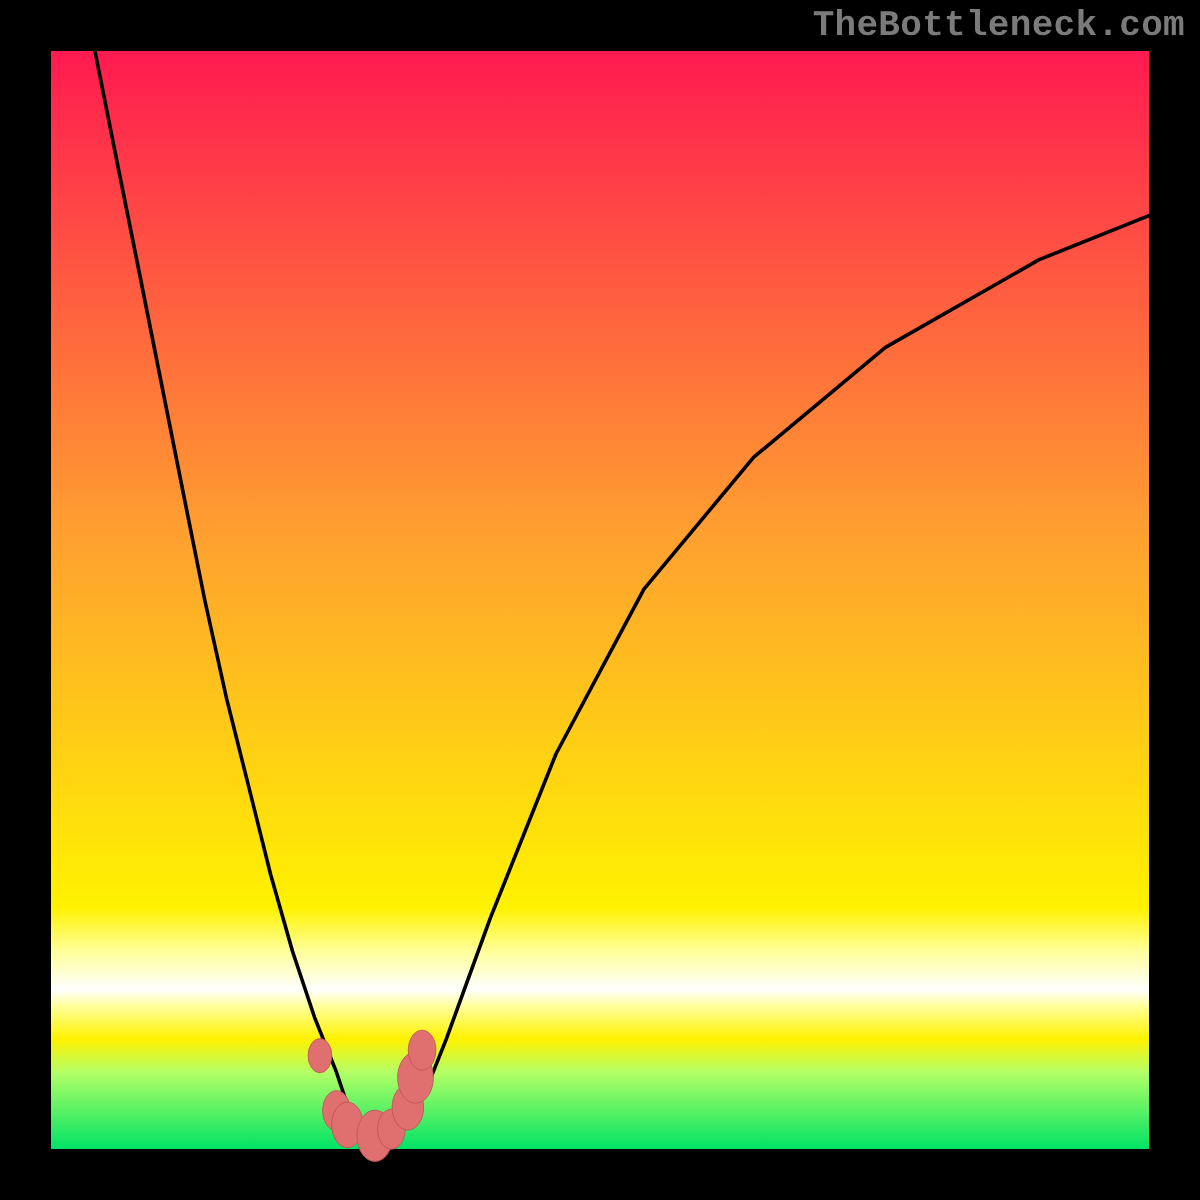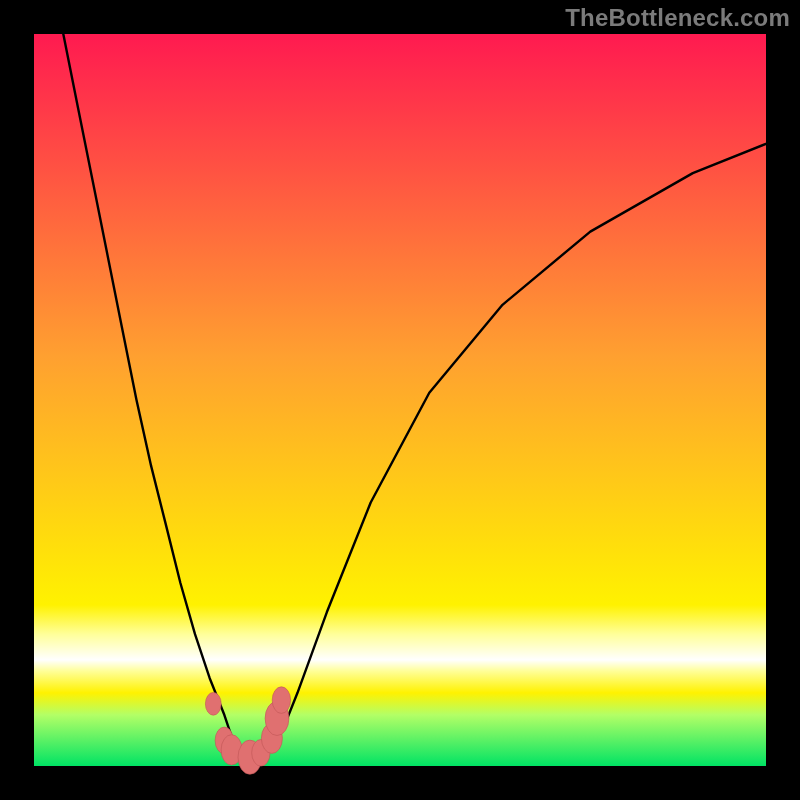--- a/index.html
+++ b/index.html
@@ -15,21 +15,21 @@
     left: 0;
     top: 0;
     width: 800px;
     height: 800px;
     background: #000;
   }
   .watermark {
     position: absolute;
     top: 4px;
     right: 10px;
-    font-family: Liberation Sans, sans-serif;
+    font-family: Liberation Mono, monospace;
     font-size: 24px;
     font-weight: 600;
     color: #7b7b7b;
     letter-spacing: 0.2px;
   }
   svg {
     position: absolute;
     left: 0;
     top: 0;
   }

